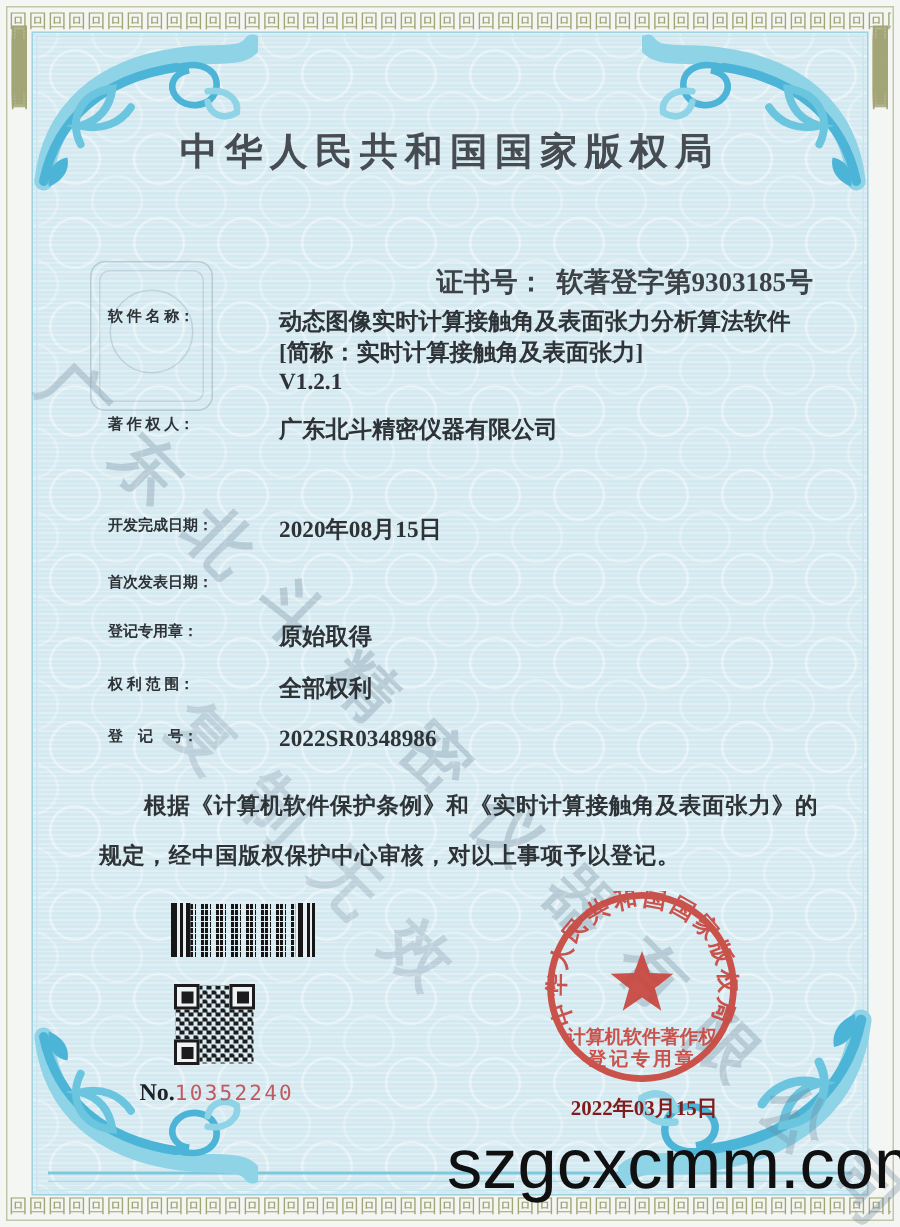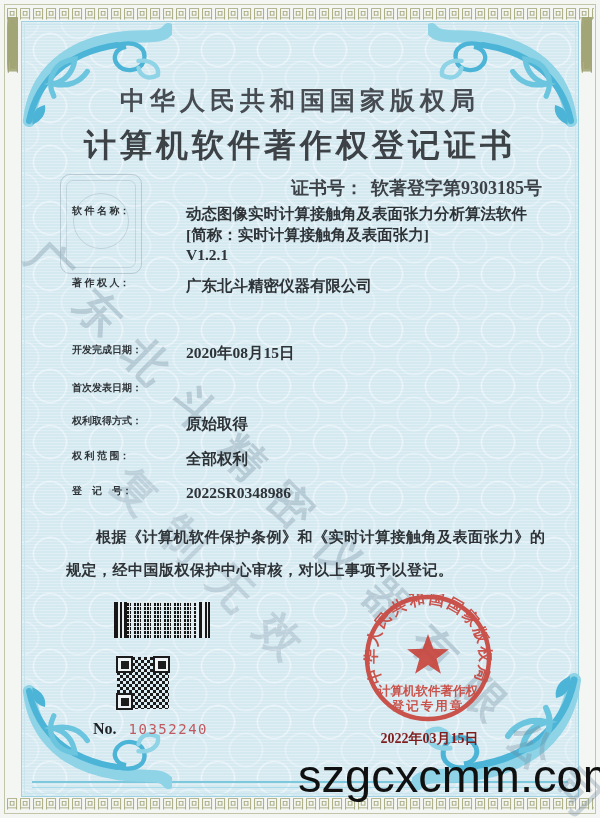--- a/index.html
+++ b/index.html
@@ -73,21 +73,21 @@
     repeating-linear-gradient(90deg,#161616 0 2px, rgba(0,0,0,0) 2px 3px,#161616 3px 4px, rgba(0,0,0,0) 4px 7px,#161616 7px 9px, rgba(0,0,0,0) 9px 10px);}
   .bc-end{width:13px;background:linear-gradient(90deg,#e9eff1 0 2px,#161616 2px 5px,#e9eff1 5px 8px,#161616 8px 10px,#e9eff1 10px 11px,#161616 11px 13px);}
   
   .qr{left:117px;top:657px;width:52px;height:52px;z-index:4;
     background:repeating-conic-gradient(#1c1c1c 0% 25%, rgba(0,0,0,0) 0% 50%) 0 0/6px 6px;}
   .finder{position:absolute;width:13px;height:13px;border:2.5px solid #1c1c1c;background:#eef4f6;}
   .finder::after{content:"";position:absolute;inset:2.5px;background:#1c1c1c;}
   .f-tl{left:-1px;top:-1px}.f-tr{right:-1px;top:-1px}.f-bl{left:-1px;bottom:-1px}
   
   .serial{left:93px;top:720px;z-index:4;font-size:16px;font-weight:700;color:#1e2226;}
-  .serial .num{margin-left:12px;font-family:"DejaVu Sans Mono",monospace;font-size:14px;
+  .serial .num{font-family:"DejaVu Sans Mono",monospace;font-size:14px;
     font-weight:400;color:#c05a60;letter-spacing:1.5px;}
   
   .seal{left:359px;top:594px;width:140px;height:140px;z-index:5;opacity:0.92;}
   .issue-date{left:352px;top:730px;width:155px;text-align:center;font-size:14px;
     font-weight:700;color:#7f1d1d;z-index:5;}
   
   .wm{white-space:nowrap;transform-origin:0 0;transform:rotate(45deg);z-index:3;font-weight:700;}
   .wm-company{left:55px;top:228px;font-size:44px;letter-spacing:24px;color:rgba(112,136,156,0.32);}
   .wm-notice{left:140px;top:455px;font-size:44px;letter-spacing:24px;color:rgba(112,136,156,0.25);}
   .wm-site{left:298px;top:748px;font-size:47px;color:#101010;z-index:9;
@@ -138,39 +138,38 @@
     <path d="M132 44 c14 -2 24 6 22 16 c-10 6 -20 2 -22 -8" fill="none" stroke="#8ed3e6" stroke-width="5" stroke-linecap="round"></path>
     <path d="M12 116 c-2 -12 4 -20 14 -22 c2 10 -4 18 -14 22" fill="#4cb4d6"></path>
   </svg>
 
   <div class="abs wm wm-company">广东北斗精密仪器有限公司</div>
   <div class="abs wm wm-notice">复制无效</div>
 
   <div class="abs emboss"></div>
 
   <div class="abs authority">中华人民共和国国家版权局</div>
-  <div class="abs main-title">计算机软件著作权登记证书</div>
   <div class="abs cert-line">
     <span class="lbl">证书号：</span><span>软著登字第9303185号</span>
   </div>
 
   <div class="abs row-label y-name">软 件 名 称：</div>
   <div class="abs row-value y-name2">[简称：实时计算接触角及表面张力]</div>
   <div class="abs row-value y-name">动态图像实时计算接触角及表面张力分析算法软件</div>
   <div class="abs row-value y-name3">V1.2.1</div>
 
   <div class="abs row-label y-owner">著 作 权 人：</div>
   <div class="abs row-value y-owner">广东北斗精密仪器有限公司</div>
 
   <div class="abs row-label y-dev">开发完成日期：</div>
   <div class="abs row-value y-dev">2020年08月15日</div>
 
   <div class="abs row-label y-pub">首次发表日期：</div>
 
-  <div class="abs row-label y-acq">权利取得方式：</div>
+  <div class="abs row-label y-acq">登记专用章：</div>
   <div class="abs row-value y-acq">原始取得</div>
 
   <div class="abs row-label y-scope">权 利 范 围：</div>
   <div class="abs row-value y-scope">全部权利</div>
 
   <div class="abs row-label y-reg">登　记　号：</div>
   <div class="abs row-value y-reg">2022SR0348986</div>
 
   <div class="abs statement st1">根据《计算机软件保护条例》和《实时计算接触角及表面张力》的</div>
   <div class="abs statement st2">规定，经中国版权保护中心审核，对以上事项予以登记。</div>

